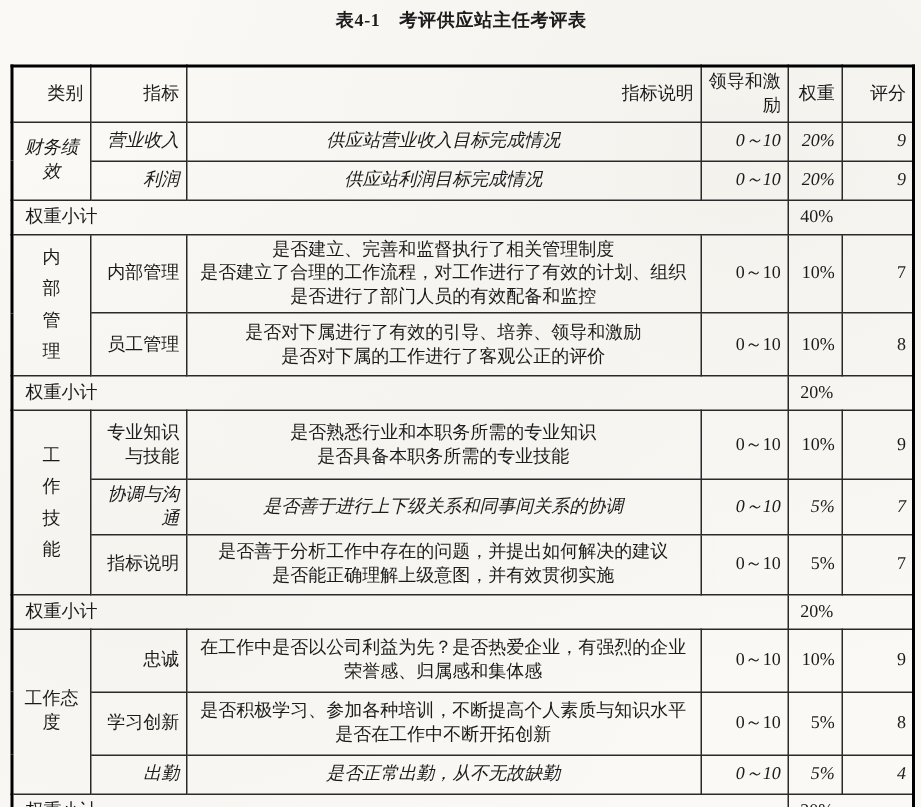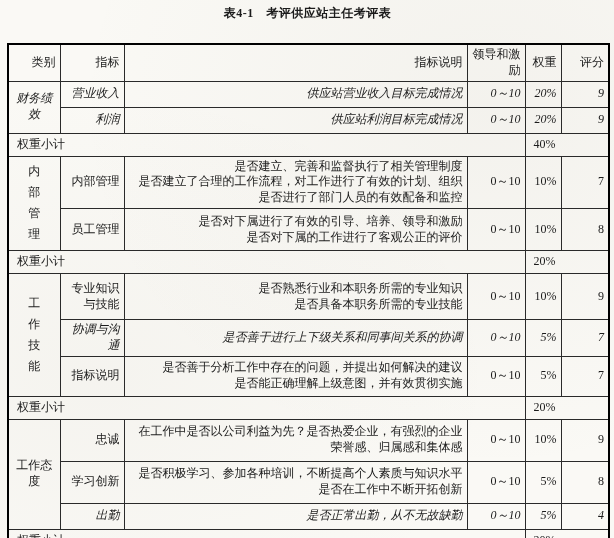--- a/index.html
+++ b/index.html
@@ -56,21 +56,21 @@
   td.cat.vert {
     white-space: pre-line;
     line-height: 1.75;
   }
   td.ind {
     text-align: right;
     white-space: pre-line;
     padding: 1px;
   }
   td.desc {
-    text-align: right;
+    text-align: center;
     white-space: pre-line;
     padding-left: 9px;
     padding-right: 4px;
   }
   td.rng, td.wt, td.sc {
     text-align: right;
   }
   tr.subtotal td.st-label,
   tr.total td.tot-label {
     padding-left: 8px;

